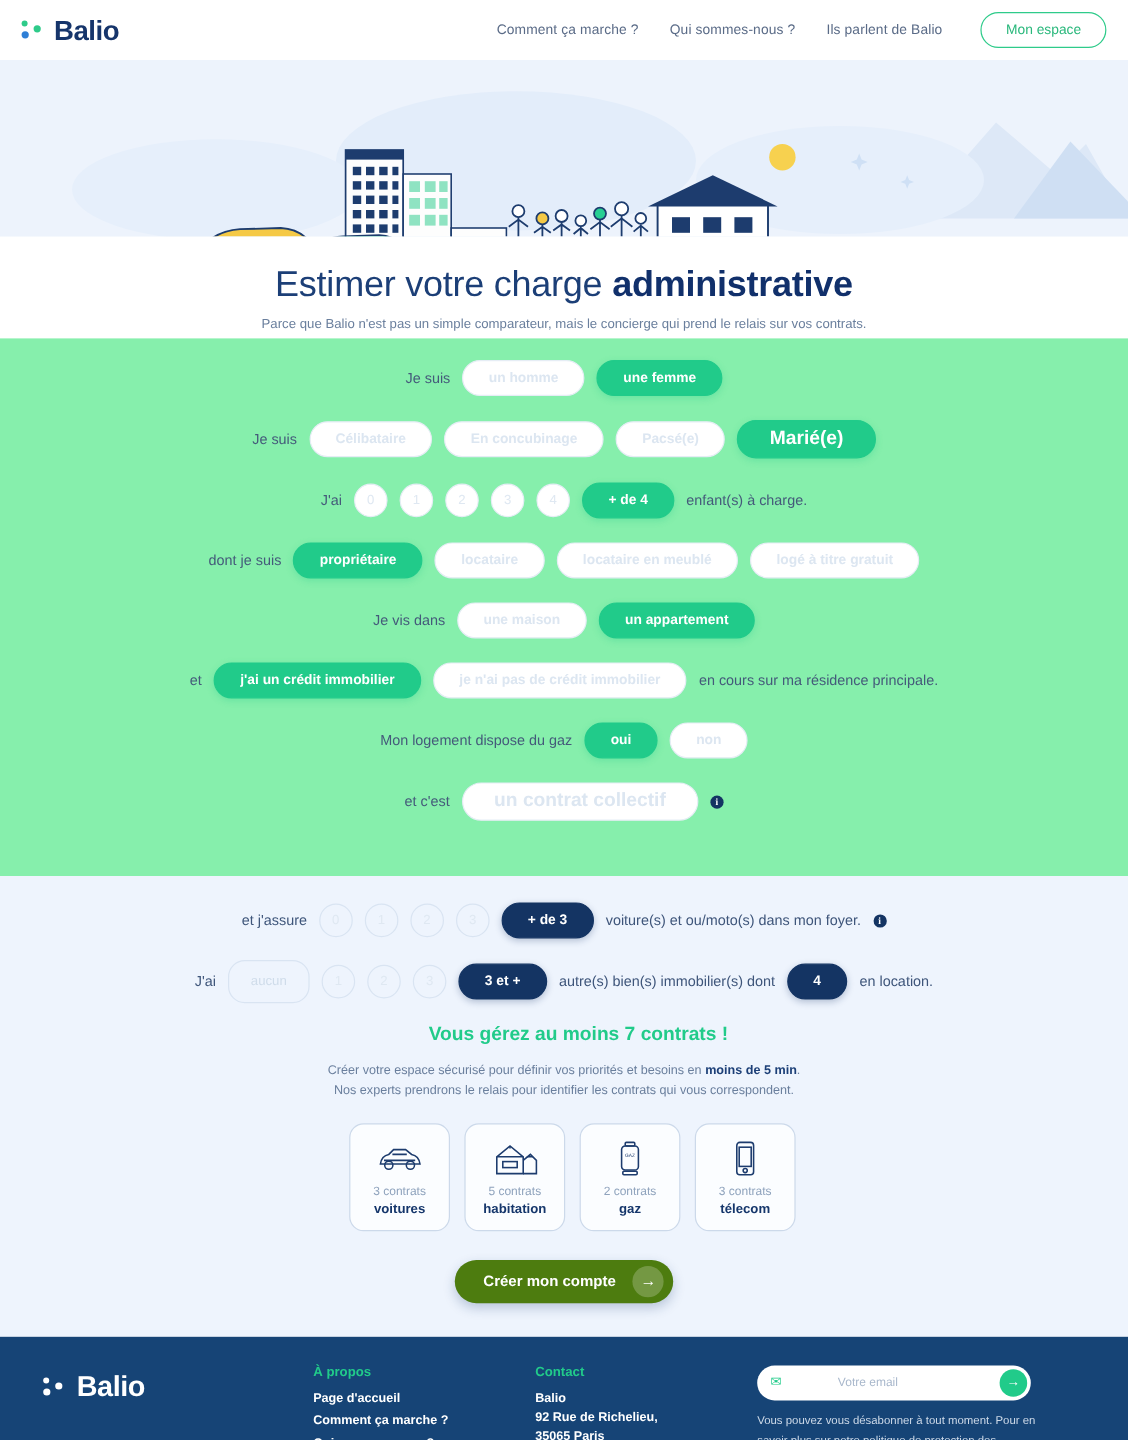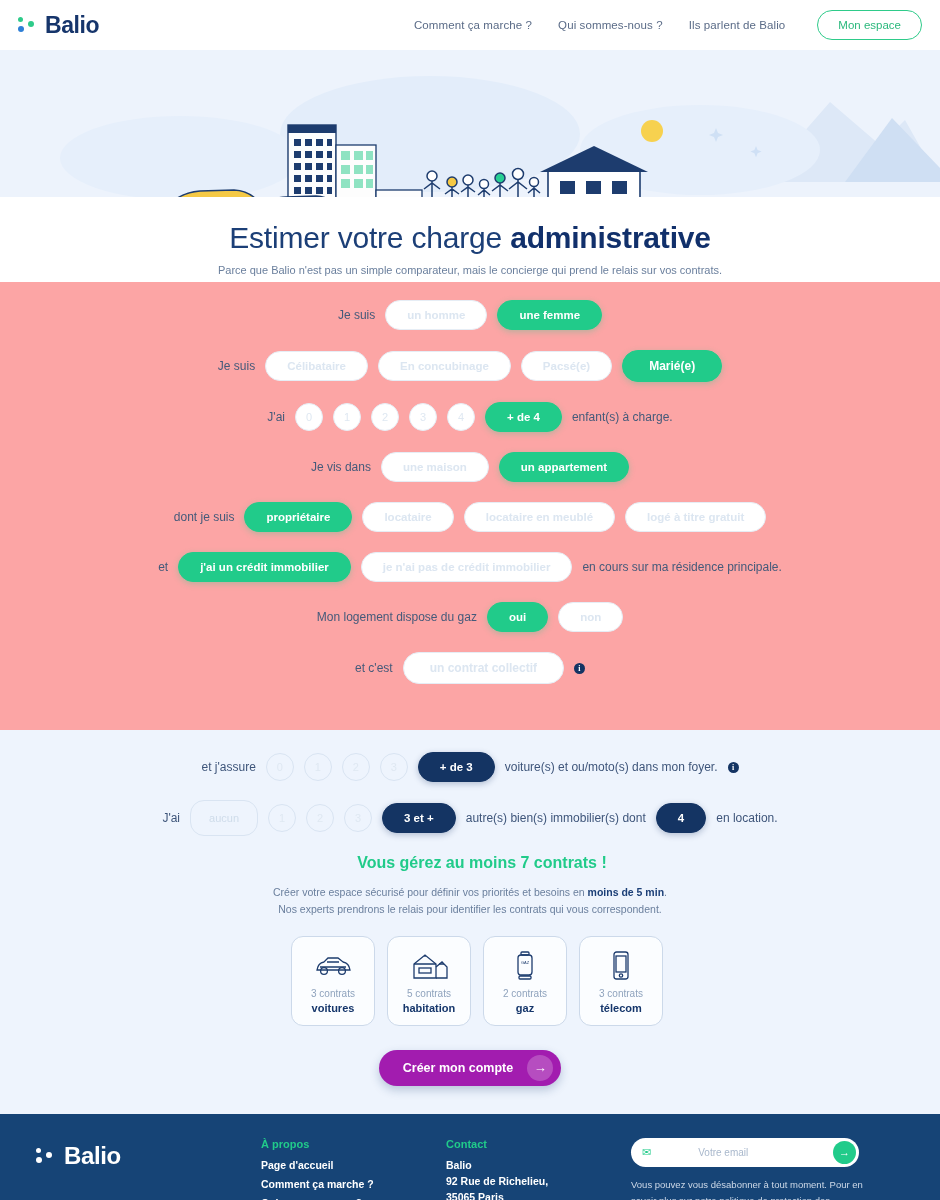--- a/index.html
+++ b/index.html
@@ -57,21 +57,21 @@
   h1 {
     font-size: 30px; font-weight: 300; color: #1c3f77;
     letter-spacing: -0.2px;
   }
   h1 b { font-weight: 800; color: #11306b; }
   .subtitle {
     font-size: 11px; color: #6a7f9d; margin-top: 9px;
   }
 
   
-  .form-area { padding: 18px 0 26px; background: #fca5a5; }
+  .form-area { padding: 18px 0 26px; background: #86efac; }
   .row {
     display: flex; align-items: center; justify-content: center;
     gap: 10px; margin-bottom: 20px;
   }
   .lbl { font-size: 12px; color: #445a7a; white-space: nowrap; }
 
   .pill {
     border-radius: 17px;
     height: 30px;
     padding: 0 21px;
@@ -83,21 +83,21 @@
     color: #dce6f1;
   }
   .pill.on {
     background: #21cb8a; border-color: #21cb8a; color: #fff;
     box-shadow: 0 2px 6px rgba(33,203,138,.30);
   }
   .pill.navy {
     background: #143463; border-color: #143463; color: #fff;
     box-shadow: 0 2px 6px rgba(20,52,99,.28);
   }
-  .pill.lg { height: 32px; padding: 0 26px; font-size: 12px; }
+  .pill.lg { height: 32px; padding: 0 26px; font-size: 16px; }
 
   .circ {
     width: 28px; height: 28px; border-radius: 50%;
     border: 1px solid #e6edf5; background:#fff;
     display: inline-flex; align-items: center; justify-content: center;
     font-size: 11px; color: #dfe8f2; cursor: pointer;
   }
   .circ.wide {
     width: auto; padding: 0 18px; height: 36px; border-radius: 14px;
     color:#cfdcea;
@@ -136,21 +136,21 @@
     background: #fbfdff;
     display: flex; flex-direction: column; align-items: center;
     justify-content: center; gap: 3px;
   }
   .card .ic { height: 38px; display:flex; align-items:center; }
   .card .c1 { font-size: 10px; color: #8fa3bd; }
   .card .c2 { font-size: 11px; font-weight: bold; color: #15366b; }
 
   .cta-wrap { display: flex; justify-content: center; margin-top: 24px; }
   .cta {
-    background: #a21caf; color: #fff; border: none;
+    background: #4d7c0f; color: #fff; border: none;
     border-radius: 22px; height: 36px; padding: 0 8px 0 24px;
     display: flex; align-items: center; gap: 14px;
     font-size: 12.5px; font-weight: bold; cursor: pointer;
     box-shadow: 0 4px 10px rgba(22,58,110,.25);
   }
   .cta-arrow {
     width: 26px; height: 26px; border-radius: 50%;
     background: rgba(255,255,255,.22);
     display: flex; align-items: center; justify-content: center;
     font-size: 13px; color: #fff;
@@ -358,31 +358,31 @@
     <span class="circ">0</span>
     <span class="circ">1</span>
     <span class="circ">2</span>
     <span class="circ">3</span>
     <span class="circ">4</span>
     <span class="pill on">+ de 4</span>
     <span class="lbl">enfant(s) à charge.</span>
   </div>
 
   <div class="row">
-    <span class="lbl">Je vis dans</span>
-    <span class="pill">une maison</span>
-    <span class="pill on">un appartement</span>
-  </div>
-
-  <div class="row">
     <span class="lbl">dont je suis</span>
     <span class="pill on">propriétaire</span>
     <span class="pill">locataire</span>
     <span class="pill">locataire en meublé</span>
     <span class="pill">logé à titre gratuit</span>
+  </div>
+
+  <div class="row">
+    <span class="lbl">Je vis dans</span>
+    <span class="pill">une maison</span>
+    <span class="pill on">un appartement</span>
   </div>
 
   <div class="row">
     <span class="lbl">et</span>
     <span class="pill on">j'ai un crédit immobilier</span>
     <span class="pill">je n'ai pas de crédit immobilier</span>
     <span class="lbl">en cours sur ma résidence principale.</span>
   </div>
 
   <div class="row">

